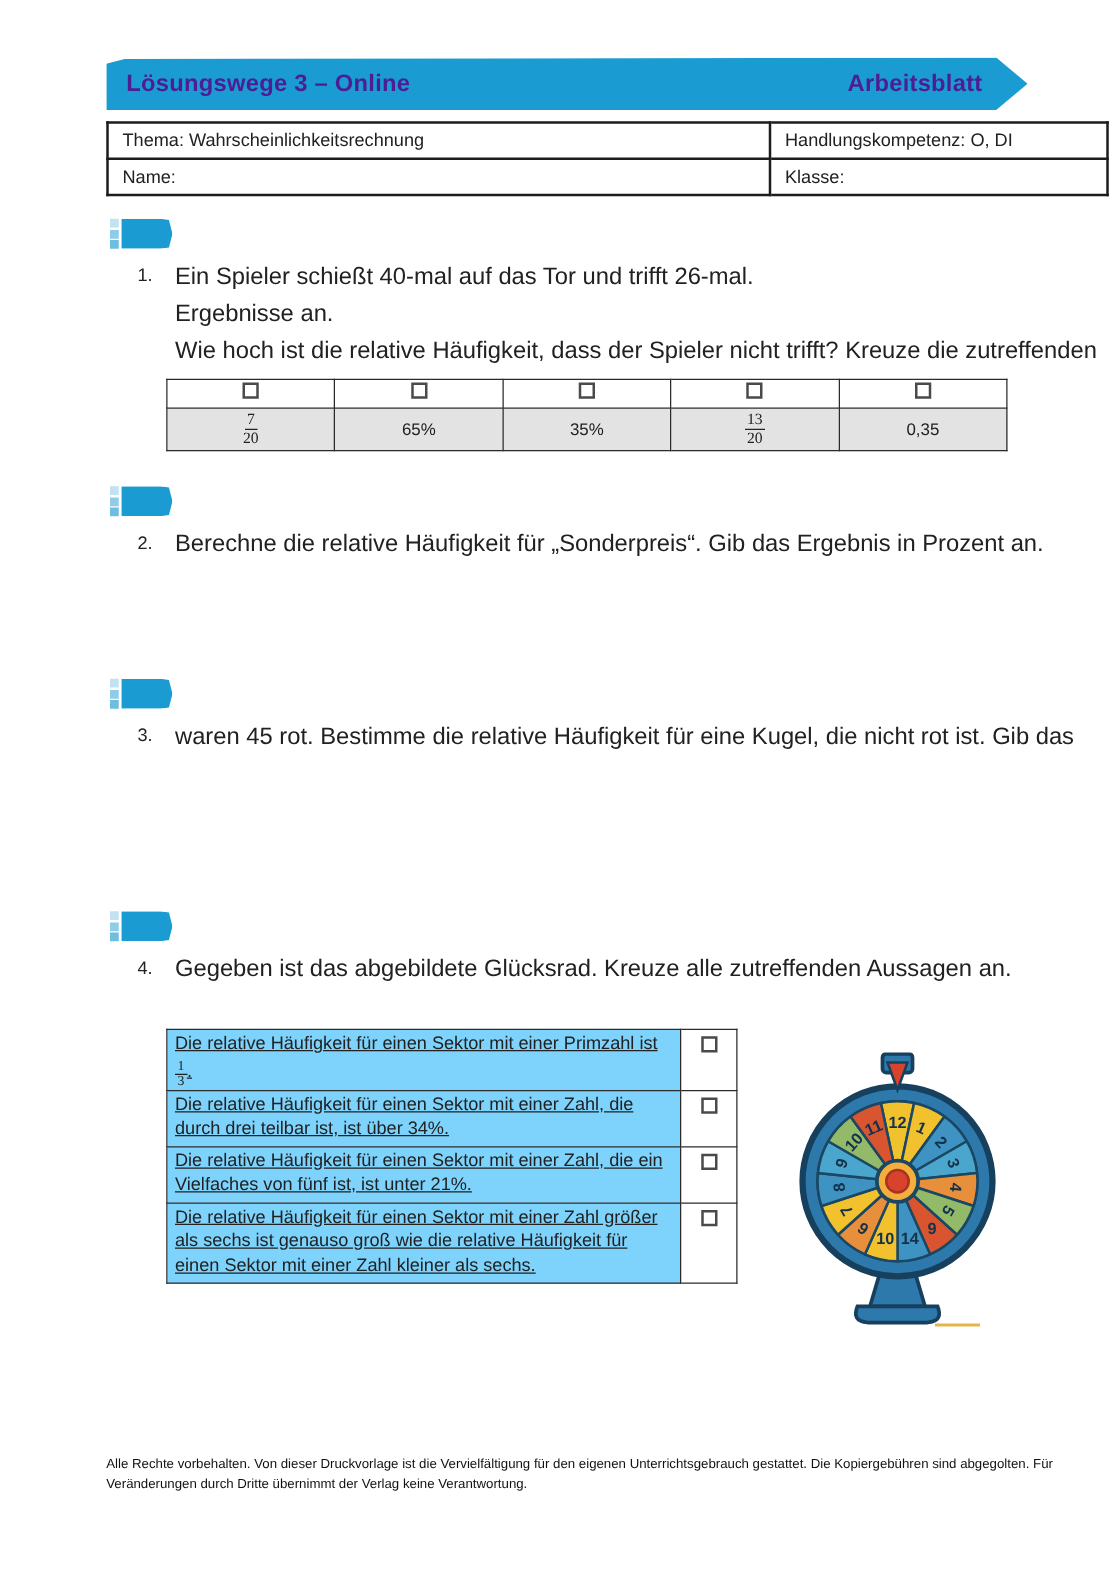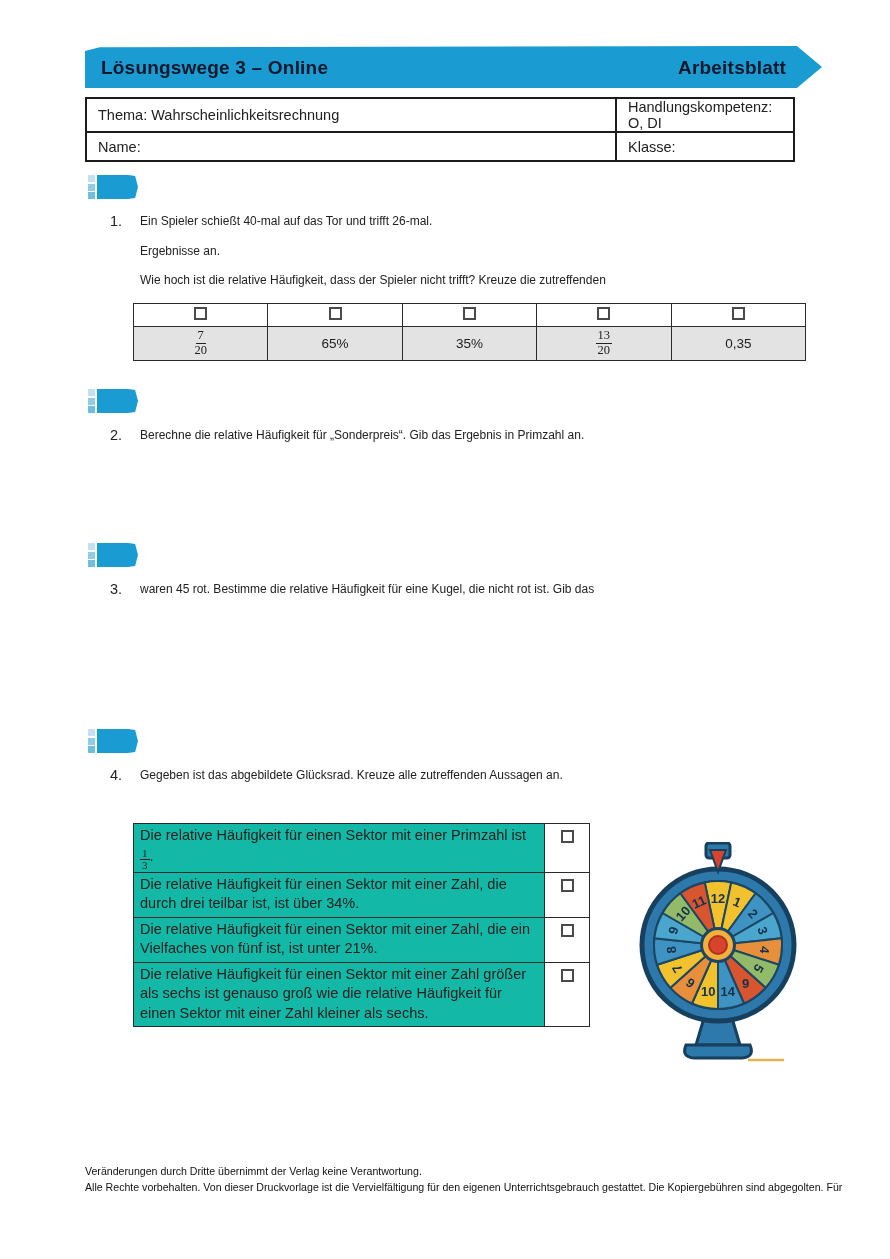--- a/index.html
+++ b/index.html
@@ -4,60 +4,60 @@
 <style>
   html,body{margin:0;padding:0;background:#ffffff;}
   .page{position:relative;width:890px;height:1259px;background:#ffffff;overflow:hidden;
         font-family:"Liberation Sans",sans-serif;color:#212121;}
 
   
   .banner{position:absolute;left:85px;top:46px;width:737px;height:42px;background:#1A9CD3;
           clip-path:polygon(0 12%,2% 3%,96.6% 0,100% 50%,96.6% 100%,0 100%);}
   .banner-inner{display:flex;justify-content:space-between;align-items:center;height:100%;
                 padding:2px 36px 0 16px;box-sizing:border-box;}
-  .banner-title,.banner-badge{color:#0f172a;font-weight:bold;font-size:19px;letter-spacing:.2px;}
-
-  
-  .info-table{position:absolute;left:85px;top:97px;width:710px;border-collapse:collapse;}
+  .banner-title,.banner-badge{color:#4c1d95;font-weight:bold;font-size:19px;letter-spacing:.2px;}
+
+  
+  .info-table{position:absolute;left:85px;top:97px;width:802px;border-collapse:collapse;}
   .info-table td{border:2px solid #1c1c1c;height:27px;padding:0 11px;font-size:14.5px;background:#fff;}
   .info-table td.c1{width:506px;}
 
   
   .marker{position:absolute;left:3px;top:-32px;width:50px;height:24px;display:flex;align-items:stretch;}
   .marker-squares{display:flex;flex-direction:column;justify-content:space-between;width:7px;margin-right:2px;}
   .marker-squares span{width:7px;height:7px;display:block;}
   .sq1{background:#C2E2F1;} .sq2{background:#8FCCE7;} .sq3{background:#6EBEDF;}
   .marker-body{flex:1;background:#1A9CD3;clip-path:polygon(0 0,76% 0,93% 4%,100% 50%,93% 96%,76% 100%,0 100%);}
 
   
   .task{position:absolute;left:85px;width:710px;}
   .task-num{position:absolute;left:25px;top:0;font-size:14.5px;line-height:29.5px;}
   .task-lines{margin-left:55px;}
-  .task-line{font-size:12px;line-height:29.5px;white-space:nowrap;}
+  .task-line{font-size:19px;line-height:29.5px;white-space:nowrap;}
 
   
   .checkbox{display:inline-block;width:13px;height:13px;border:2px solid #4a4a4a;background:#fff;box-sizing:border-box;}
 
   
   .answers{position:absolute;left:133px;top:303px;width:673px;border-collapse:collapse;table-layout:fixed;}
   .answers td{border:1.5px solid #2b2b2b;text-align:center;vertical-align:middle;}
   .answers tr.cbrow td{height:20px;padding:1px 0;}
   .answers tr.valrow td{height:31px;background:#E3E3E3;font-size:13.5px;}
 
   
   .frac{display:inline-flex;flex-direction:column;align-items:center;vertical-align:middle;
         font-family:"Liberation Serif",serif;line-height:1.1;}
   .frac .num{border-bottom:1.3px solid #222;padding:0 2px;}
   .answers .frac{font-size:12.5px;}
   .stmt .frac{font-size:11px;line-height:1.0;position:relative;top:2px;}
 
   
   .statements{position:absolute;left:133px;top:823px;width:457px;border-collapse:collapse;}
   .statements td{border:1.5px solid #2b2b2b;vertical-align:top;}
-  .statements td.stmt{background:#14b8a6;font-size:14.5px;line-height:19.5px;padding:2px 6px 3px 6px;}
+  .statements td.stmt{background:#7dd3fc;font-size:14.5px;line-height:19.5px;padding:2px 6px 3px 6px;text-decoration:underline;}
   .statements td.cb{width:42px;text-align:center;padding-top:5px;background:#fff;}
 
   
   .wheel-wrap{position:absolute;left:630px;top:842px;width:176px;height:228px;}
   #wheel-labels text{font-family:"Liberation Sans",sans-serif;font-size:13px;font-weight:bold;}
 
   
   .footer{position:absolute;left:85px;top:1164px;width:778px;font-size:10.6px;line-height:15.5px;color:#111;}
 </style>
 </head>
@@ -131,21 +131,21 @@
     <div class="marker">
       <div class="marker-squares">
           <span class="sq1"></span>
           <span class="sq2"></span>
           <span class="sq3"></span>
         </div>
       <div class="marker-body"></div>
     </div>
     <div class="task-num">2.</div>
     <div class="task-lines">
-        <div class="task-line">Berechne die relative Häufigkeit für „Sonderpreis“. Gib das Ergebnis in Primzahl an.</div>
+        <div class="task-line">Berechne die relative Häufigkeit für „Sonderpreis“. Gib das Ergebnis in Prozent an.</div>
       </div>
   </div>
 
   <div class="task" style="top:575px">
     <div class="marker">
       <div class="marker-squares">
           <span class="sq1"></span>
           <span class="sq2"></span>
           <span class="sq3"></span>
         </div>
@@ -242,17 +242,17 @@
       <circle cx="88" cy="103" r="16.5" stroke="#1B4763" stroke-width="3" fill="#F3AE3B"></circle>
       <circle cx="88" cy="103" r="9" stroke="#A93322" stroke-width="2" fill="#D8432E"></circle>
       <g>
         <rect x="76" y="1" width="24" height="15" rx="3" stroke="#16405D" stroke-width="3" fill="#2E79AB"></rect>
         <path d="M80,8 L96,8 L88,30 Z" stroke="#16405D" stroke-width="2" fill="#D8432E"></path>
       </g>
     </svg>
   </div>
 
   <div class="footer" id="footer-lines">
+      <div>Alle Rechte vorbehalten. Von dieser Druckvorlage ist die Vervielfältigung für den eigenen Unterrichtsgebrauch gestattet.  Die Kopiergebühren sind abgegolten. Für</div>
       <div>Veränderungen durch Dritte übernimmt der Verlag keine Verantwortung.</div>
-      <div>Alle Rechte vorbehalten. Von dieser Druckvorlage ist die Vervielfältigung für den eigenen Unterrichtsgebrauch gestattet.  Die Kopiergebühren sind abgegolten. Für</div>
     </div>
 
 </div>
 
 </body></html>

